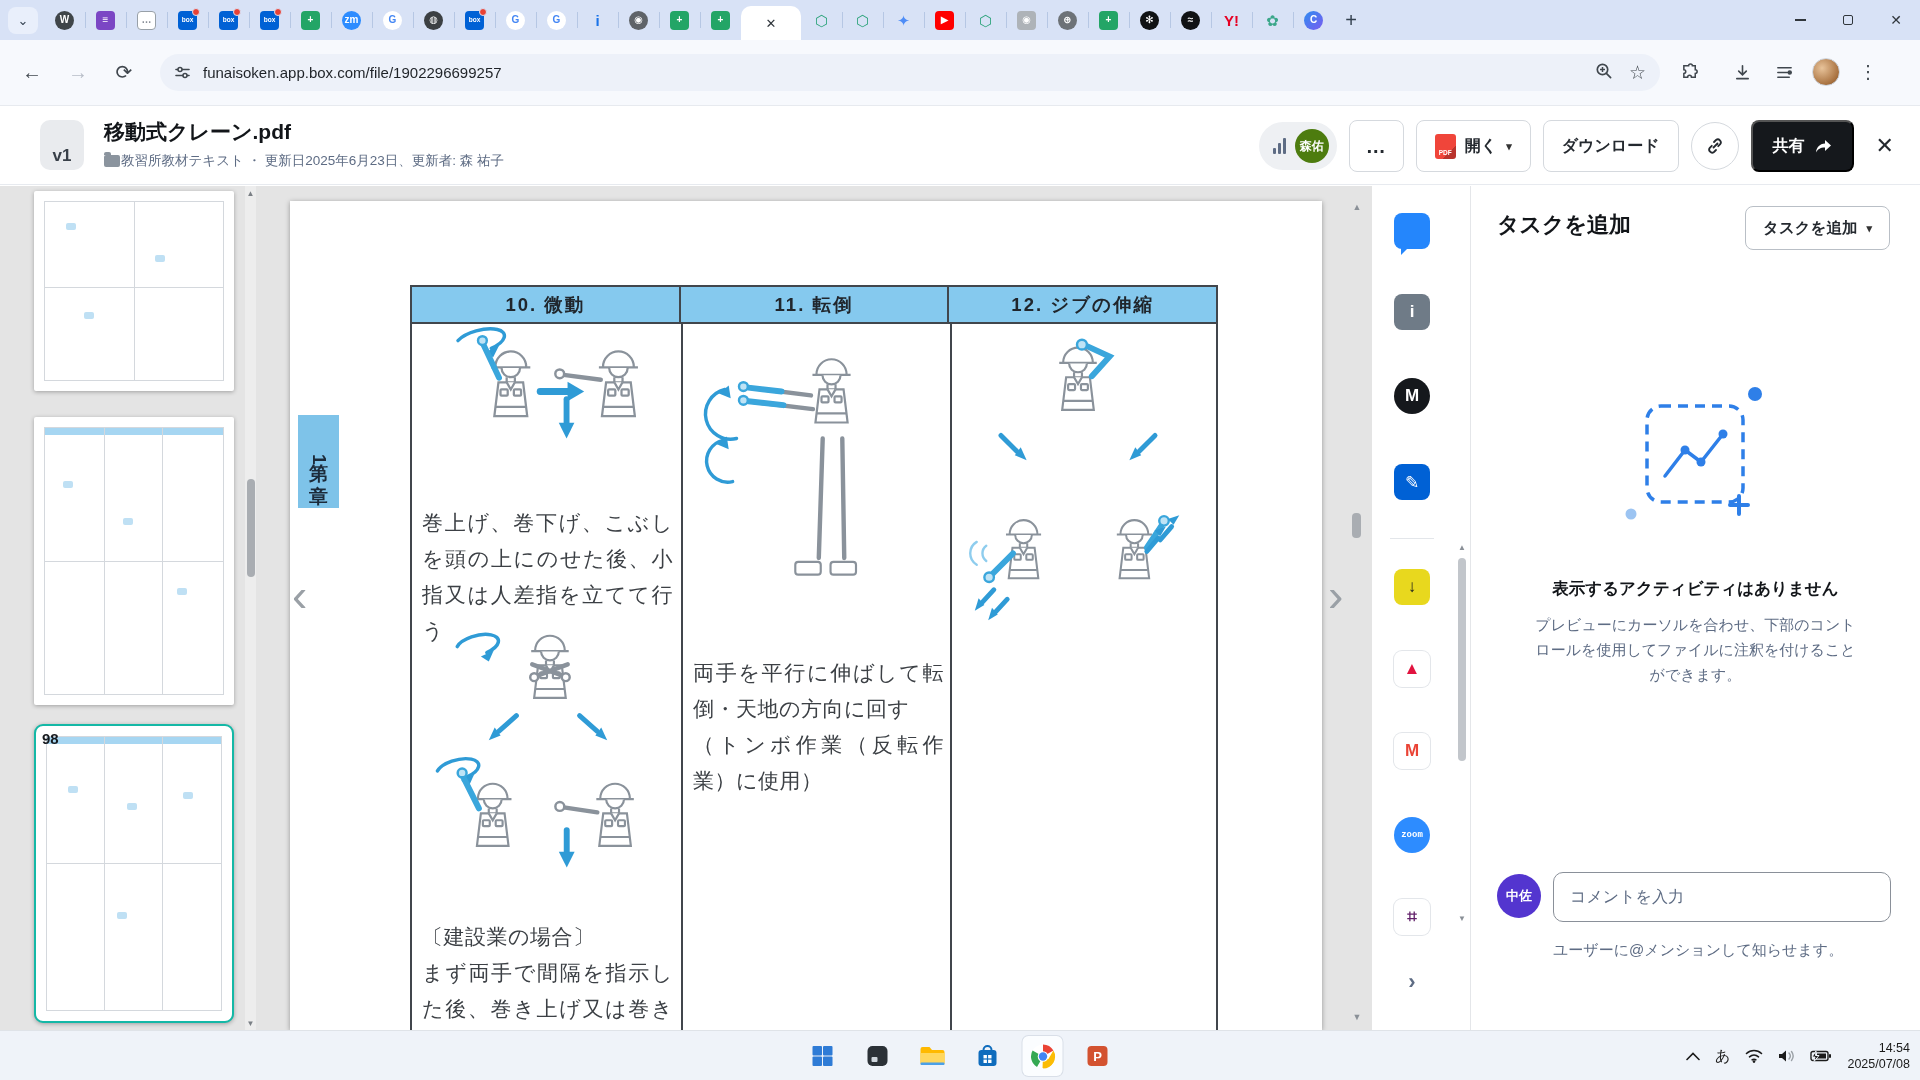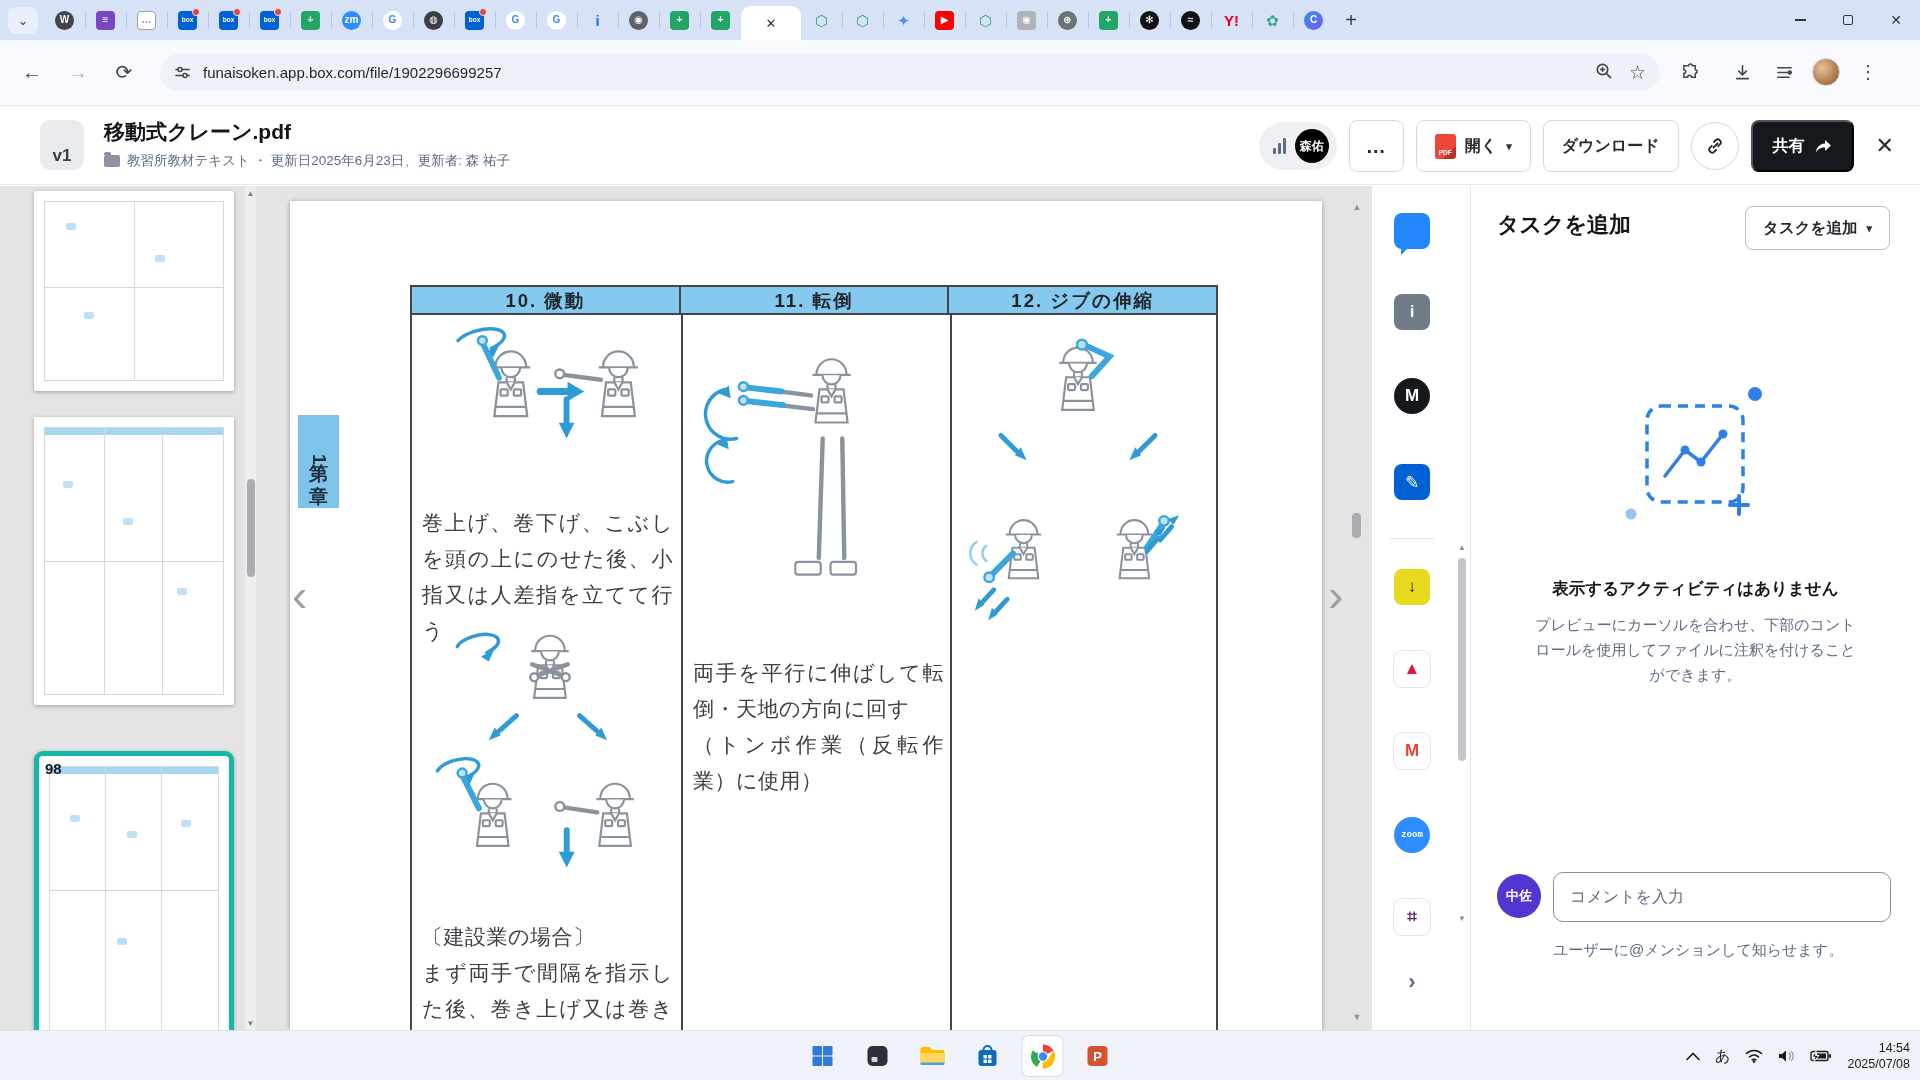--- a/index.html
+++ b/index.html
@@ -43,28 +43,28 @@
            color:#40474e;font-size:18px;}
   #profile-avatar{width:28px;height:28px;border-radius:50%;
      background:radial-gradient(circle at 35% 35%,#e8c39a,#a8713f 70%,#6d4a28);border:1px solid #cfd6df;}
 
   
   #filehdr{position:absolute;top:105px;left:0;right:0;height:80px;background:#fff;border-top:1px solid #e7eaef;
            border-bottom:1px solid #e7eaef;}
   #v1badge{position:absolute;left:40px;top:14px;width:44px;height:50px;background:#e9ebee;border-radius:10px;
            display:flex;align-items:flex-end;justify-content:center;font-size:17px;font-weight:700;color:#394049;padding-bottom:4px;}
   #file-title{position:absolute;left:104px;top:12px;font-size:21px;font-weight:700;color:#121519;white-space:nowrap;}
-  #file-meta{position:absolute;left:104px;top:46px;font-size:13.5px;color:#5e6c84;display:flex;align-items:center;gap:7px;white-space:nowrap;}
+  #file-meta{position:absolute;left:104px;top:46px;font-size:13.5px;color:#5e6c84;display:flex;align-items:center;gap:1px;white-space:nowrap;}
   .folder-ic{width:16px;height:12px;background:#8b949e;border-radius:2px;position:relative;}
   .folder-ic::before{content:"";position:absolute;top:-3px;left:0;width:7px;height:3px;background:#8b949e;border-radius:2px 2px 0 0;}
   #hdr-actions{position:absolute;right:26px;top:14px;height:52px;display:flex;align-items:center;gap:12px;}
   #stats-pill{height:48px;border-radius:24px;background:#eef0f3;display:flex;align-items:center;gap:9px;padding:0 8px 0 14px;}
   .bars{display:flex;align-items:flex-end;gap:2px;}
   .bars i{display:block;width:3px;background:#5e6c84;border-radius:1px;}
-  #owner-avatar{width:34px;height:34px;border-radius:50%;background:#000000;color:#fff;font-size:12px;font-weight:700;
+  #owner-avatar{width:34px;height:34px;border-radius:50%;background:#4d7c0f;color:#fff;font-size:12px;font-weight:700;
       display:flex;align-items:center;justify-content:center;}
   .hbtn{height:52px;border:1px solid #d5d9de;border-radius:8px;background:#fff;display:flex;align-items:center;
         gap:9px;padding:0 18px;font-size:16px;font-weight:600;color:#24292f;white-space:nowrap;}
   #more-btn{padding:0 16px;font-size:20px;font-weight:700;letter-spacing:1px;}
   .pdfchip{width:21px;height:25px;background:linear-gradient(135deg,#f0453a 70%,#b9332c 70%);border-radius:3px;
            color:#fff;font-size:6.5px;font-weight:700;display:flex;align-items:flex-end;justify-content:center;padding-bottom:3px;}
   .caret{font-size:11px;color:#333;}
   #link-btn{width:48px;height:48px;border:1px solid #d5d9de;border-radius:50%;background:#fff;
             display:flex;align-items:center;justify-content:center;}
   #share-btn{height:52px;background:#15181c;color:#fff;border-radius:8px;display:flex;align-items:center;gap:10px;
@@ -72,31 +72,31 @@
   #hdr-close{font-size:22px;color:#24292f;margin-left:10px;}
 
   
   #workspace{position:absolute;top:186px;left:0;width:1372px;height:844px;background:#e4e4e4;overflow:hidden;}
   .thumb{position:absolute;left:34px;width:200px;background:#fff;box-shadow:0 1px 4px rgba(0,0,0,.3);border-radius:2px;}
   .mini{position:absolute;inset:10px;border:1px solid #d4d8dd;}
   .mini .vline{position:absolute;top:0;bottom:0;width:1px;background:#d4d8dd;}
   .mini .hline{position:absolute;left:0;right:0;height:1px;background:#d4d8dd;}
   .mini .bluehdr{position:absolute;left:0;right:0;top:0;height:7px;background:#a6d6f2;}
   .mini .blob{position:absolute;width:10px;height:7px;background:#bfe0f4;border-radius:2px;}
-  #thumb3{border:5px solid #14b8a6;border-radius:9px;margin-top:27px;}
+  #thumb3{border:2px solid #14b8a6;border-radius:9px;}
   #thumb3-label{position:absolute;left:6px;top:4px;font-size:15px;font-weight:700;color:#16191d;z-index:2;}
   #thumb-scroll{position:absolute;left:245px;top:0;bottom:0;width:11px;background:#ededed;}
   #thumb-scroll .thumbbar{position:absolute;left:1.5px;width:8px;top:293px;height:98px;background:#a9adb2;border-radius:4px;}
   .scrollarrow{position:absolute;left:0;width:11px;height:14px;display:flex;align-items:center;justify-content:center;
                font-size:8px;color:#7a7f85;}
 
   #page{position:absolute;left:290px;top:15px;width:1032px;height:829px;background:#fff;box-shadow:0 1px 5px rgba(0,0,0,.35);}
   #sigtable{position:absolute;left:120px;top:84px;width:808px;height:745px;border:2.5px solid #41464c;border-bottom:none;}
   .colsep{position:absolute;top:0;bottom:0;width:2px;background:#41464c;}
-  #sighdr{position:absolute;left:0;right:0;top:0;height:28px;border-bottom:2px solid #41464c;display:flex;}
+  #sighdr{position:absolute;left:0;right:0;top:0;height:37px;border-bottom:2px solid #41464c;display:flex;}
   .hcell{flex:1;background:#85c9ee;display:flex;align-items:center;justify-content:center;
          font-size:18.5px;font-weight:600;color:#20262c;letter-spacing:2px;}
   .hcell + .hcell{border-left:2px solid #41464c;}
   .cellcap{position:absolute;font-size:21px;line-height:36px;color:#3c4045;font-weight:500;
            text-align:justify;letter-spacing:.5px;white-space:pre-line;}
   #chapter-tab{position:absolute;left:8px;top:214px;width:41px;height:93px;background:#7ec3e9;
       display:flex;align-items:center;justify-content:center;writing-mode:vertical-rl;
       font-size:19px;font-weight:700;color:#1c2b3a;letter-spacing:5px;}
   .pgchev{position:absolute;font-size:46px;color:#9aa0a6;font-weight:400;}
   #main-scroll-up,#main-scroll-down{position:absolute;left:1350px;width:14px;height:14px;color:#8a9097;font-size:9px;

